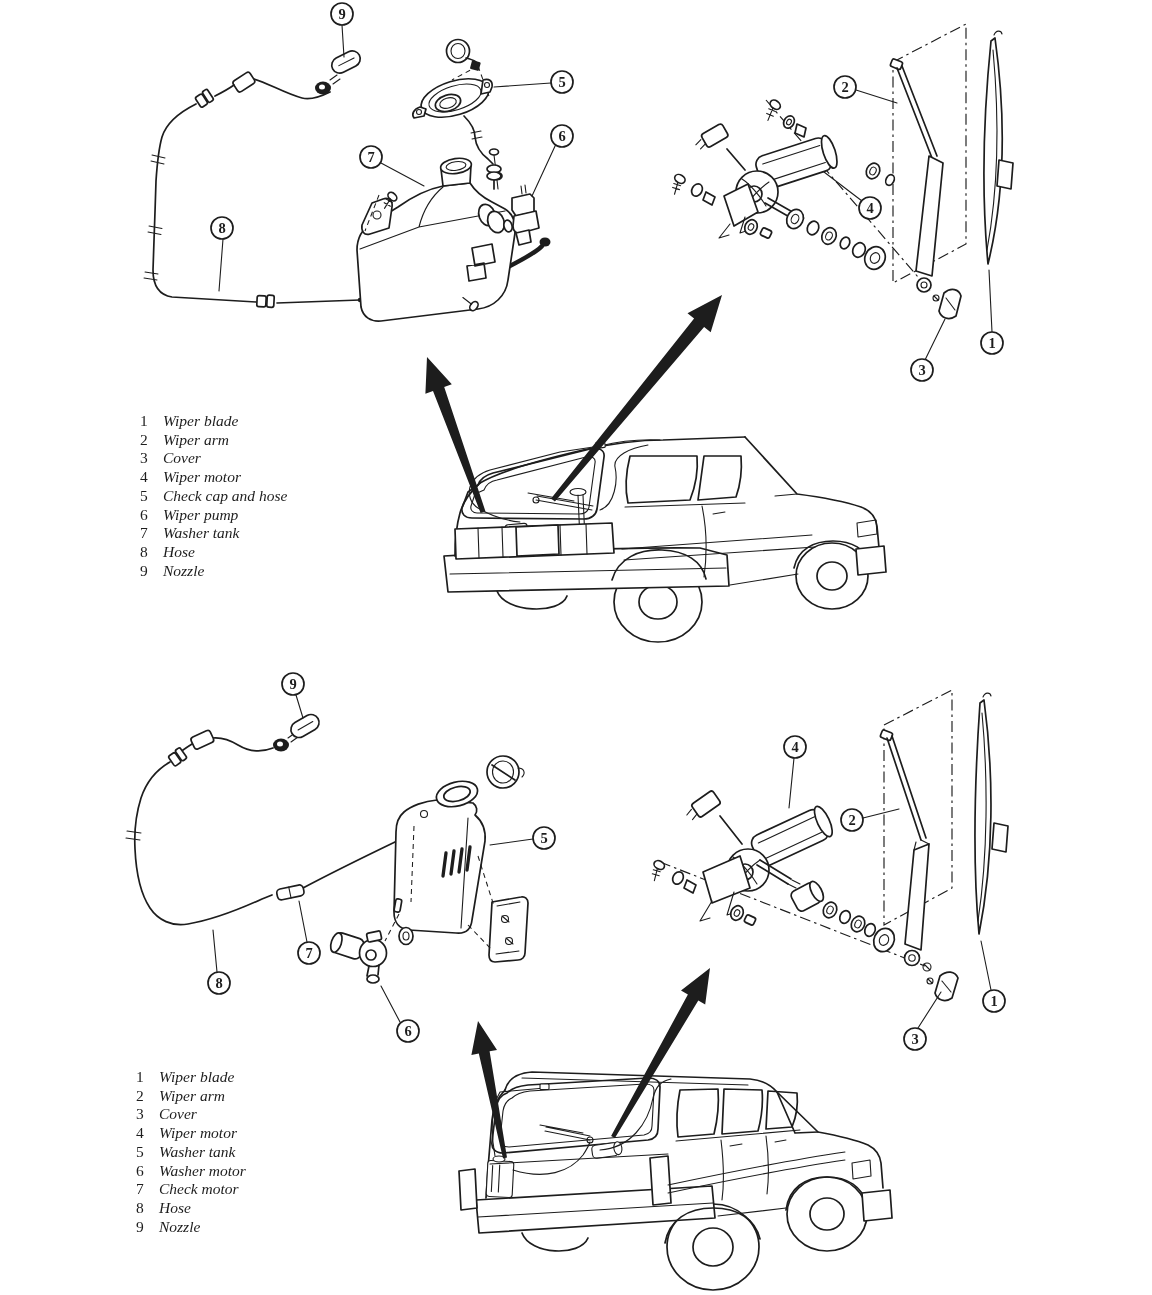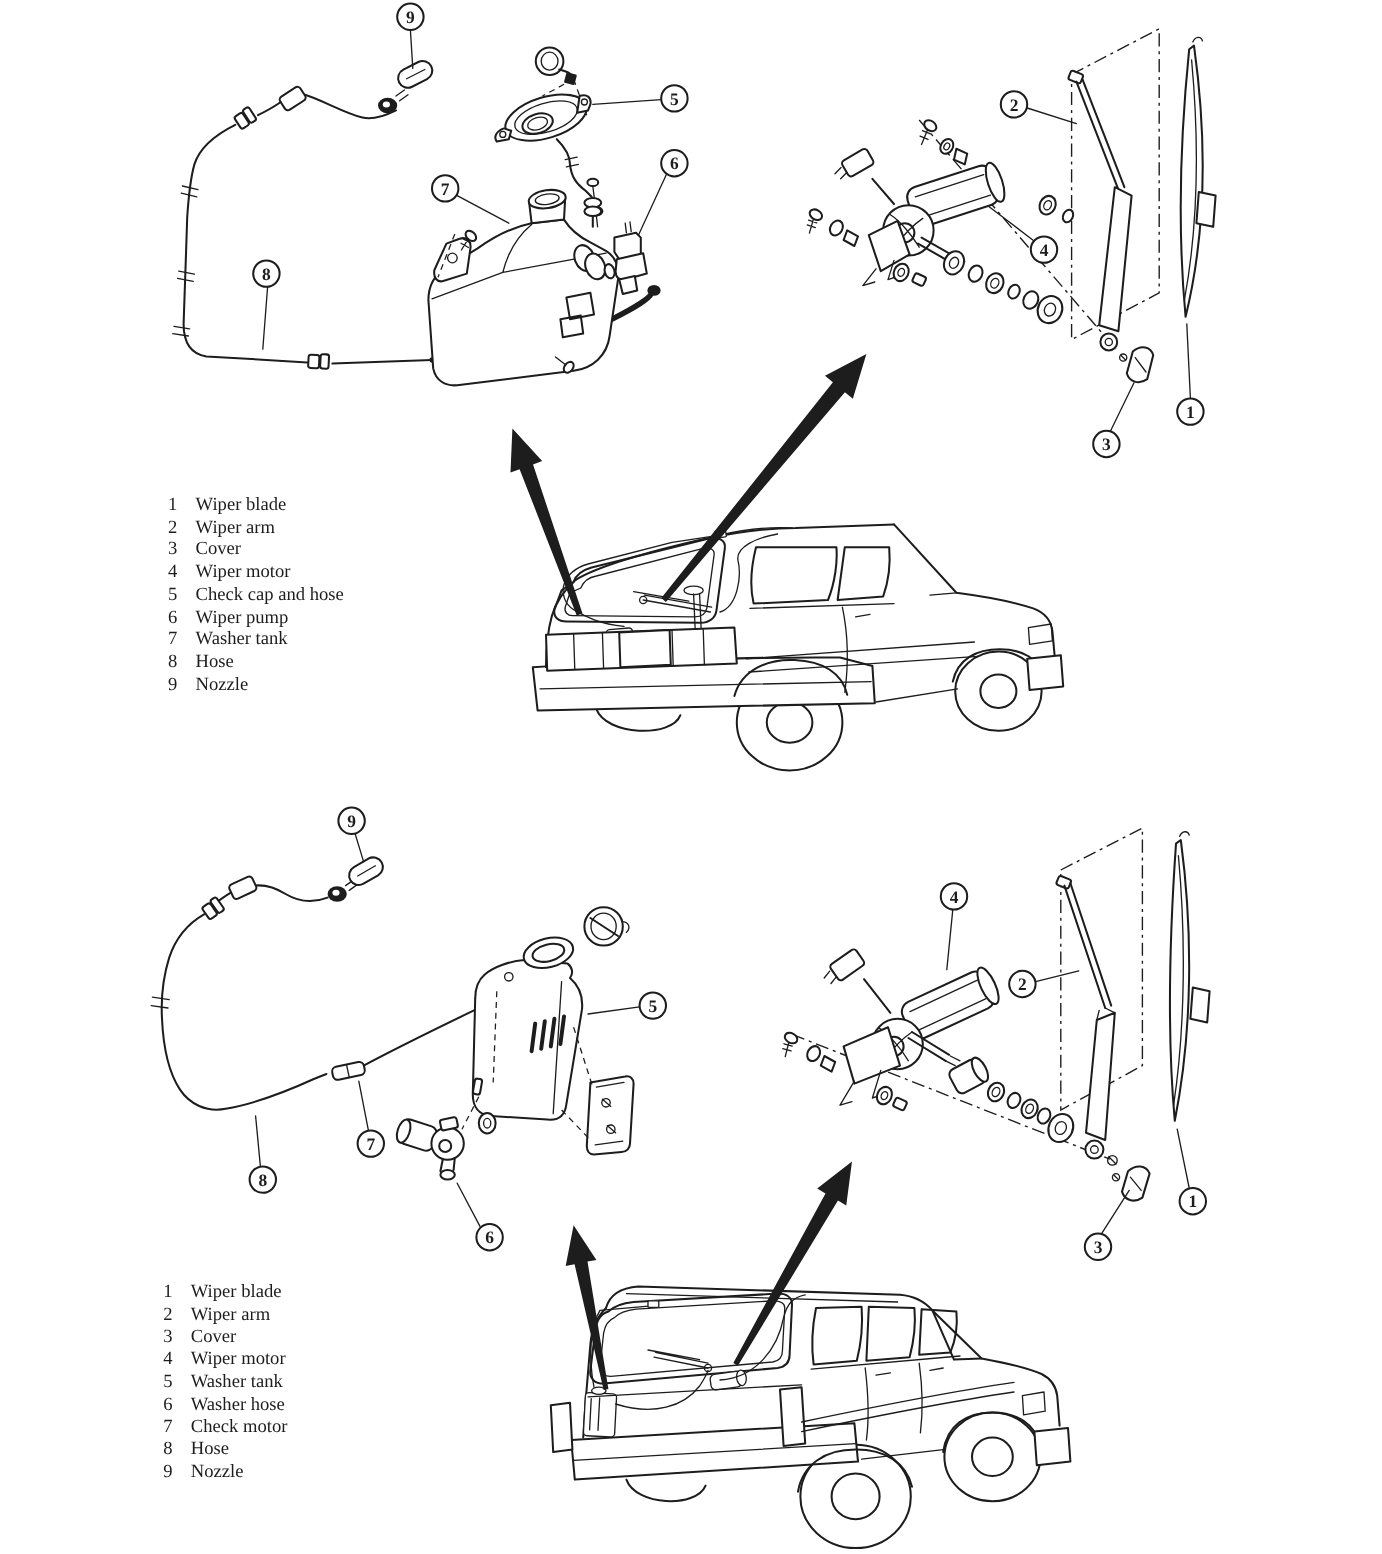--- a/index.html
+++ b/index.html
@@ -16,21 +16,21 @@
   .dd{fill:none;stroke:var(--ink,#1d1d1d);stroke-width:1.15;stroke-dasharray:11 4 2.5 4;}
   .ds{fill:none;stroke:var(--ink,#1d1d1d);stroke-width:1.05;stroke-dasharray:5 4;}
   .slot{fill:none;stroke:var(--ink,#1d1d1d);stroke-width:3.3;stroke-linecap:round;}
   .callout circle{fill:#fff;stroke:var(--ink,#1d1d1d);stroke-width:1.7;}
   .callout text{font-family:"Liberation Serif",serif;font-size:14.5px;font-weight:700;
                 fill:var(--ink,#1d1d1d);text-anchor:middle;}
   
   .legend{position:absolute;color:var(--ink,#1d1d1d);font-size:15.5px;line-height:18.7px;}
   .lrow{display:flex;white-space:nowrap;}
   .lnum{flex:0 0 14px;width:14px;}
-  .llab{margin-left:9px;}
+  .llab{margin-left:9px;font-style:italic;}
 </style>
 </head>
 <body>
 
 <div class="stage">
 <svg width="1152" height="1295" viewBox="0 0 1152 1295">
 
   <g>
 
     <g>
@@ -607,21 +607,21 @@
   <div class="lrow">
         <span class="lnum">4</span>
         <span class="llab">Wiper motor</span>
       </div>
   <div class="lrow">
         <span class="lnum">5</span>
         <span class="llab">Washer tank</span>
       </div>
   <div class="lrow">
         <span class="lnum">6</span>
-        <span class="llab">Washer hose</span>
+        <span class="llab">Washer motor</span>
       </div>
   <div class="lrow">
         <span class="lnum">7</span>
         <span class="llab">Check motor</span>
       </div>
   <div class="lrow">
         <span class="lnum">8</span>
         <span class="llab">Hose</span>
       </div>
   <div class="lrow">

